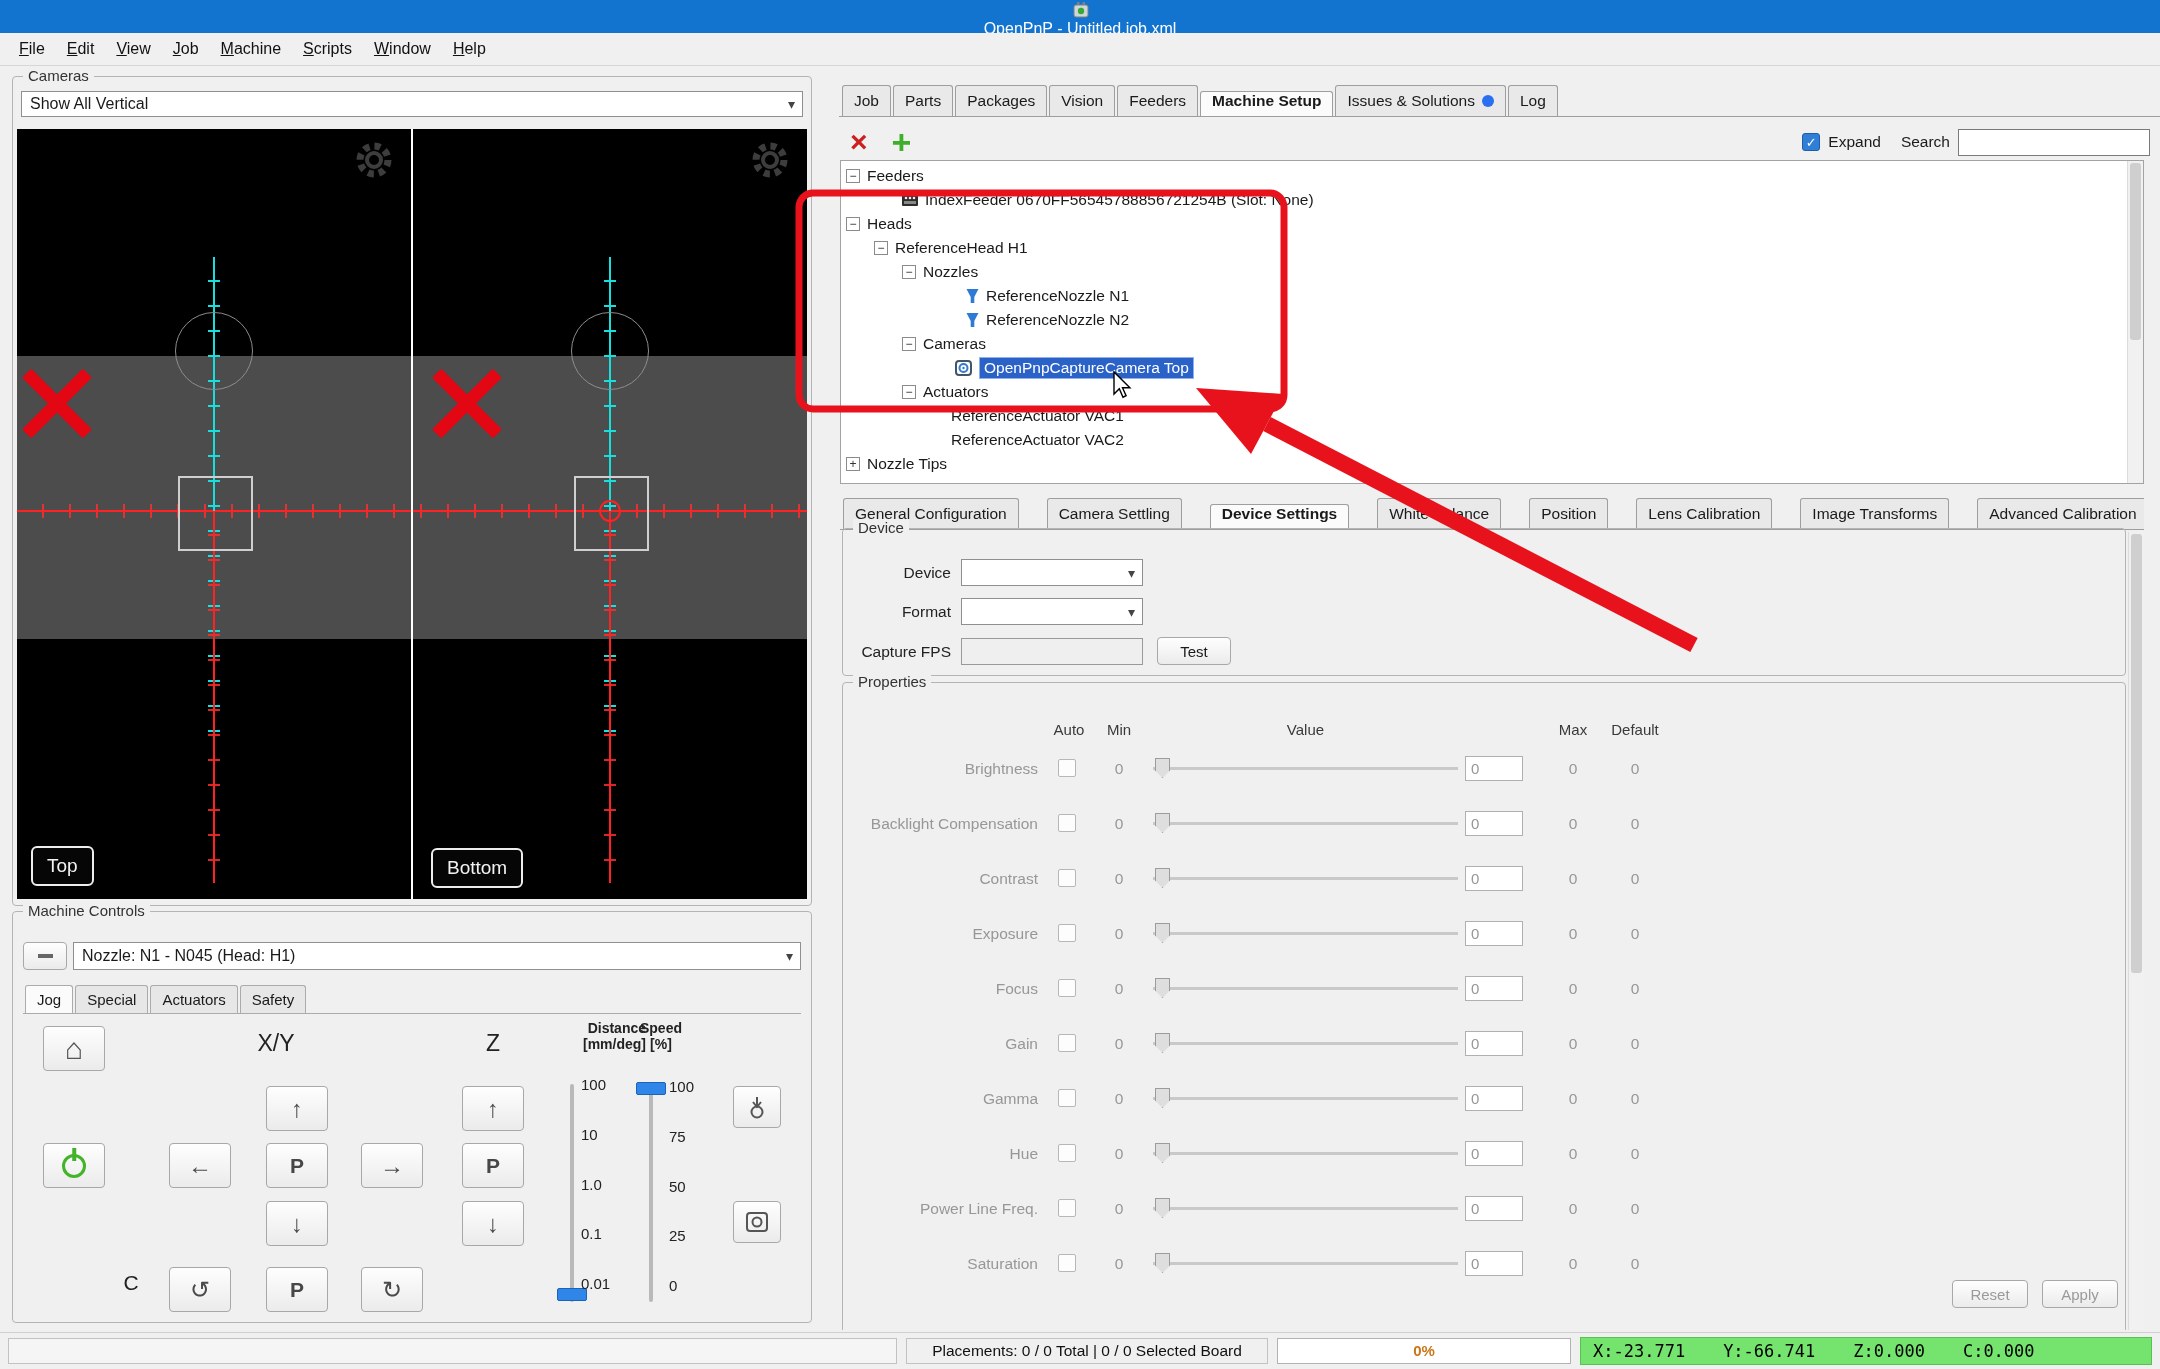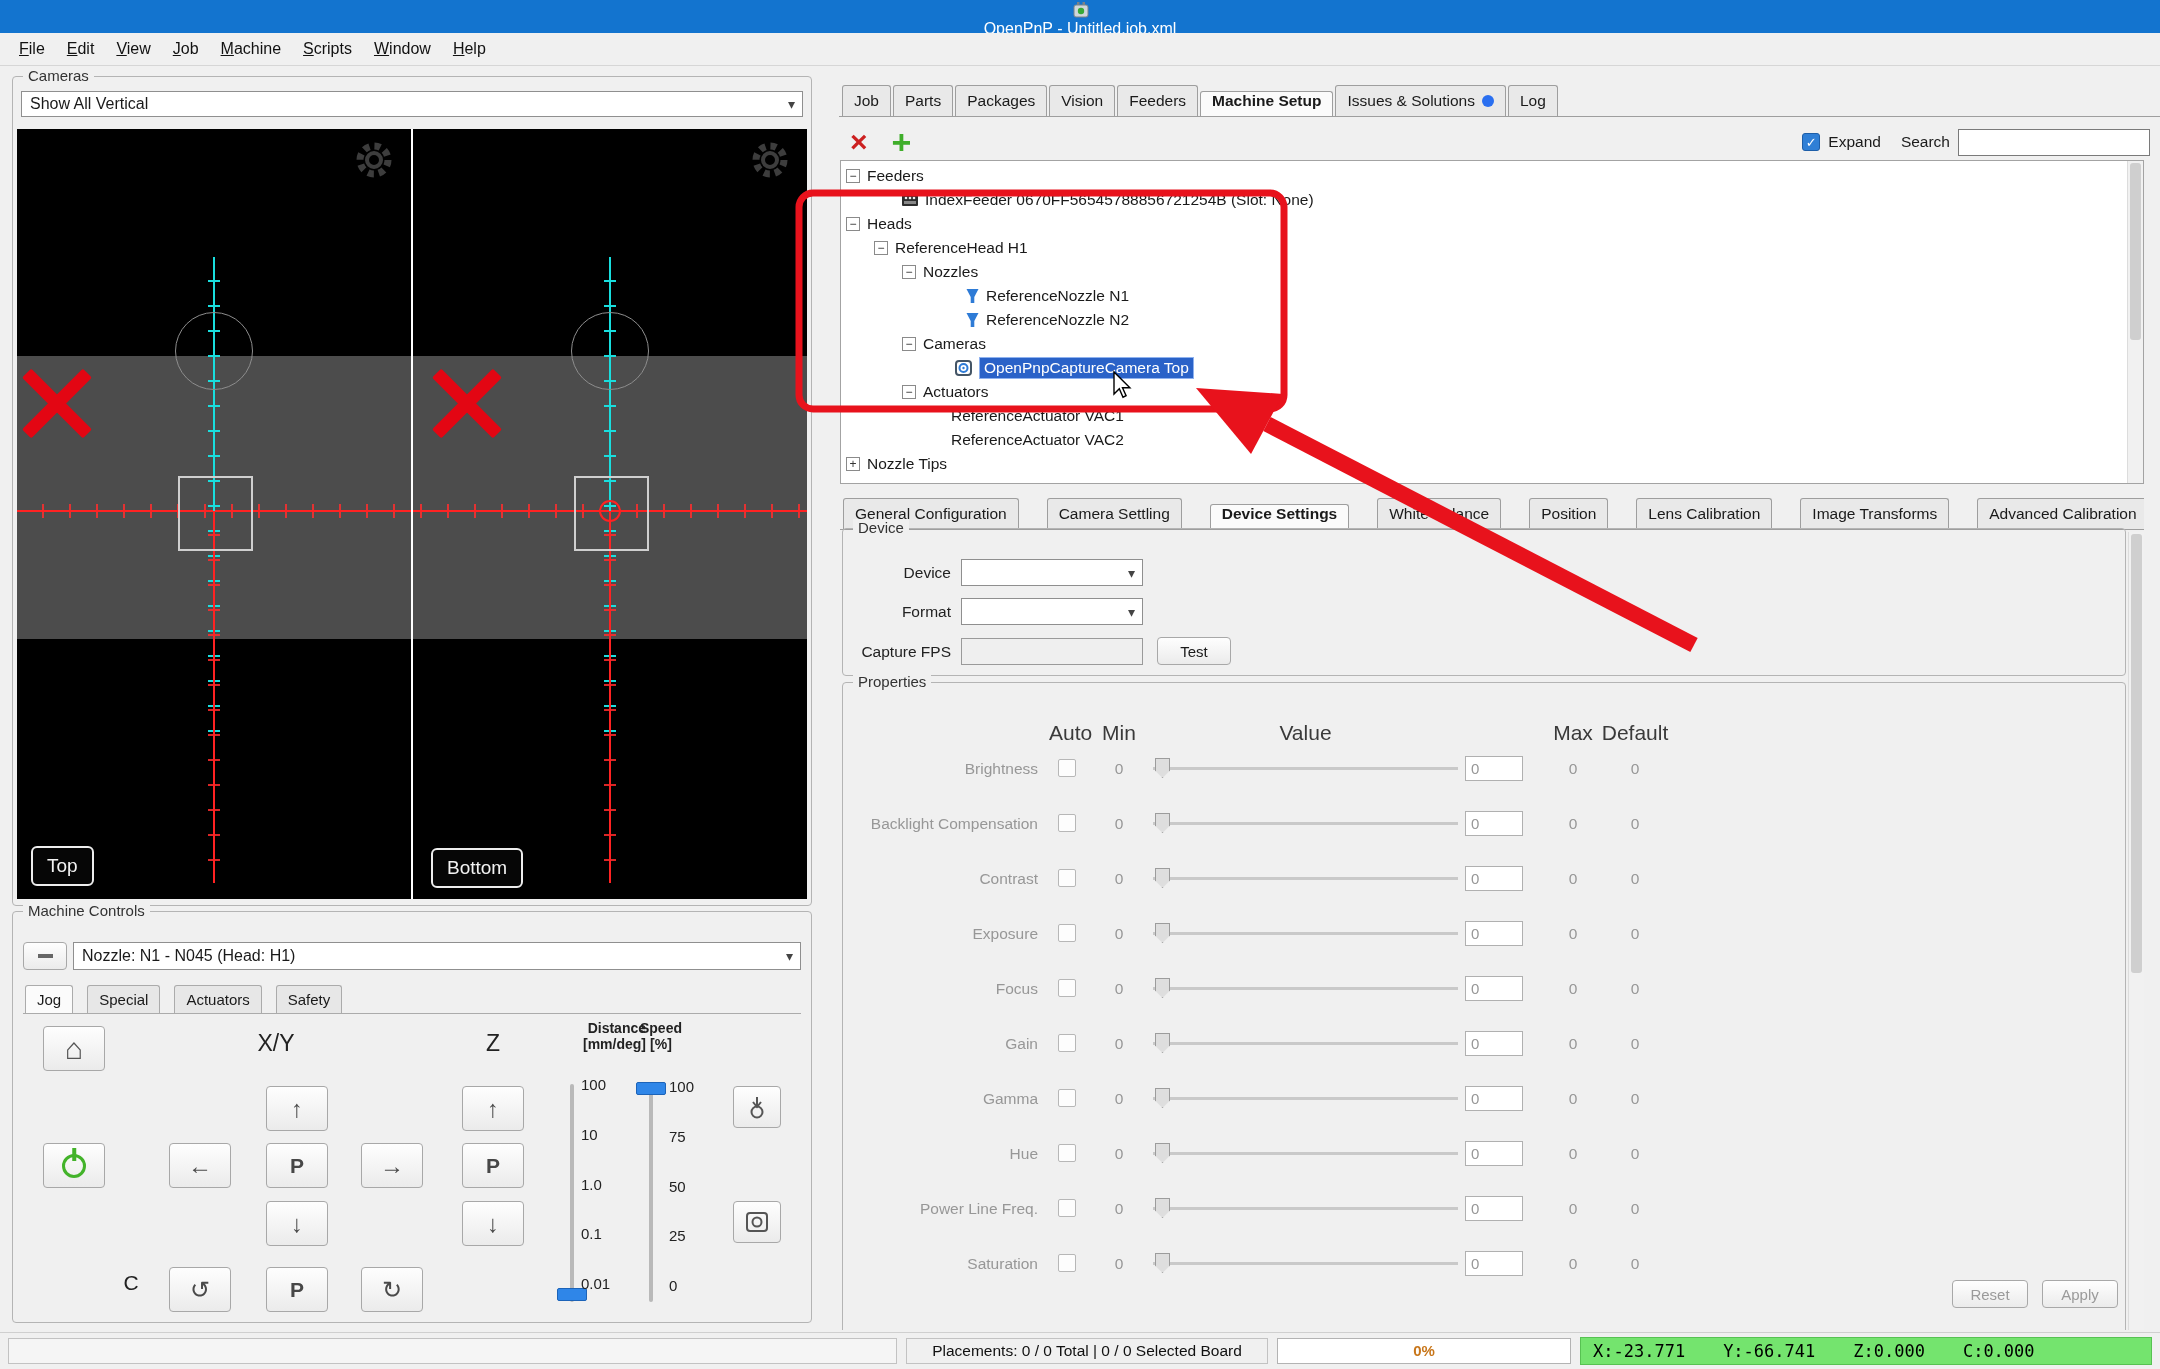--- a/index.html
+++ b/index.html
@@ -58,21 +58,21 @@
   .gear { position:absolute; right:14px; top:8px; z-index:5; }
   .cam-label { position:absolute; border:2px solid #ededed; border-radius:6px; background:#060606; color:#f2f2f2; font-size:19px; padding:7px 14px; z-index:7; }
 
   
   .mc-group { left:12px; top:845px; width:800px; height:412px; }
   .mc-row1 { position:absolute; left:10px; top:30px; right:10px; height:28px; display:flex; gap:6px; }
   .mc-minibtn { width:44px; height:28px; }
   .dock-icon { width:15px; height:4px; background:#666; display:block; }
   .mc-combo { flex:1; height:28px; }
   .mc-tabs { position:absolute; left:10px; right:10px; top:70px; height:32px; display:flex; align-items:flex-end; border-bottom:1px solid #ababab; padding-left:2px; }
-  .mtab { font-size:15px; padding:5px 11px; border:1px solid #ababab; border-bottom:none; background:#e7e7e7; margin-right:14px; border-radius:3px 3px 0 0; }
+  .mtab { font-size:15px; padding:5px 11px; border:1px solid #ababab; border-bottom:none; background:#e7e7e7; margin-right:2px; border-radius:3px 3px 0 0; }
   .mtab.selected { background:#fbfbfb; }
   .mc-content { position:absolute; left:8px; right:8px; top:104px; height:300px; }
   .jogbtn { position:absolute; width:62px; height:45px; font-size:24px; color:#4a4a4a; }
   .jogbtn.pbtn { font-weight:bold; font-size:21px; color:#474747; }
   .mc-label { position:absolute; font-size:23px; color:#222; text-align:center; }
   .home-glyph { font-size:30px; color:#555; line-height:1; }
   .power-icon { width:24px; height:24px; border:3.5px solid #43b32a; border-radius:50%; position:relative; }
   .power-icon::after { content:""; position:absolute; top:-9px; left:50%; transform:translateX(-50%); width:3.5px; height:13px; background:#43b32a; }
   .slider-head { position:absolute; width:120px; text-align:center; font-size:14px; font-weight:bold; color:#222; }
   .vtrack { position:absolute; width:4px; background:#b9b9b9; border-radius:2px; }
@@ -104,21 +104,21 @@
 
   .settings { position:absolute; left:2px; right:16px; top:430px; bottom:2px; overflow:hidden; }
   .st-tabs { left:0; right:0; top:0; height:34px;gap:26px; }
   .dev-group { left:2px; top:32px; right:18px; height:148px; }
   .dev-label { position:absolute; left:8px; width:100px; text-align:right; font-size:15.5px; color:#222; line-height:27px; }
   .dev-ctl { position:absolute; left:118px; width:182px; height:27px; }
   .fps-input { background:#efefef; border:1px solid #9a9a9a; font-size:15px; padding:0 6px; }
   .test-btn { position:absolute; left:314px; width:74px; height:28px; font-size:15px; }
 
   .prop-group { left:2px; top:186px; right:18px; bottom:-4px; }
-  .phead { position:absolute; top:38px; left:10px; right:10px; height:20px; font-size:21px; color:#3a3a3a; }
+  .phead { position:absolute; top:38px; left:10px; right:10px; height:20px; font-size:15px; color:#3a3a3a; }
   .phead span { position:absolute; text-align:center; }
   .ph-auto { left:196px; width:40px; }
   .ph-min { left:248px; width:36px; }
   .ph-value { left:300px; width:305px; }
   .ph-max { left:700px; width:40px; }
   .ph-default { left:742px; width:80px; }
   .prow { position:absolute; left:10px; right:10px; height:27px; color:#979797; font-size:15.5px; }
   .prow > * { position:absolute; }
   .p-label { left:0; width:185px; text-align:right; line-height:27px; }
   .p-check { left:205px; top:4px; width:18px; height:18px; border:1.5px solid #b7b7b7; background:#fdfdfd; border-radius:2px; }

